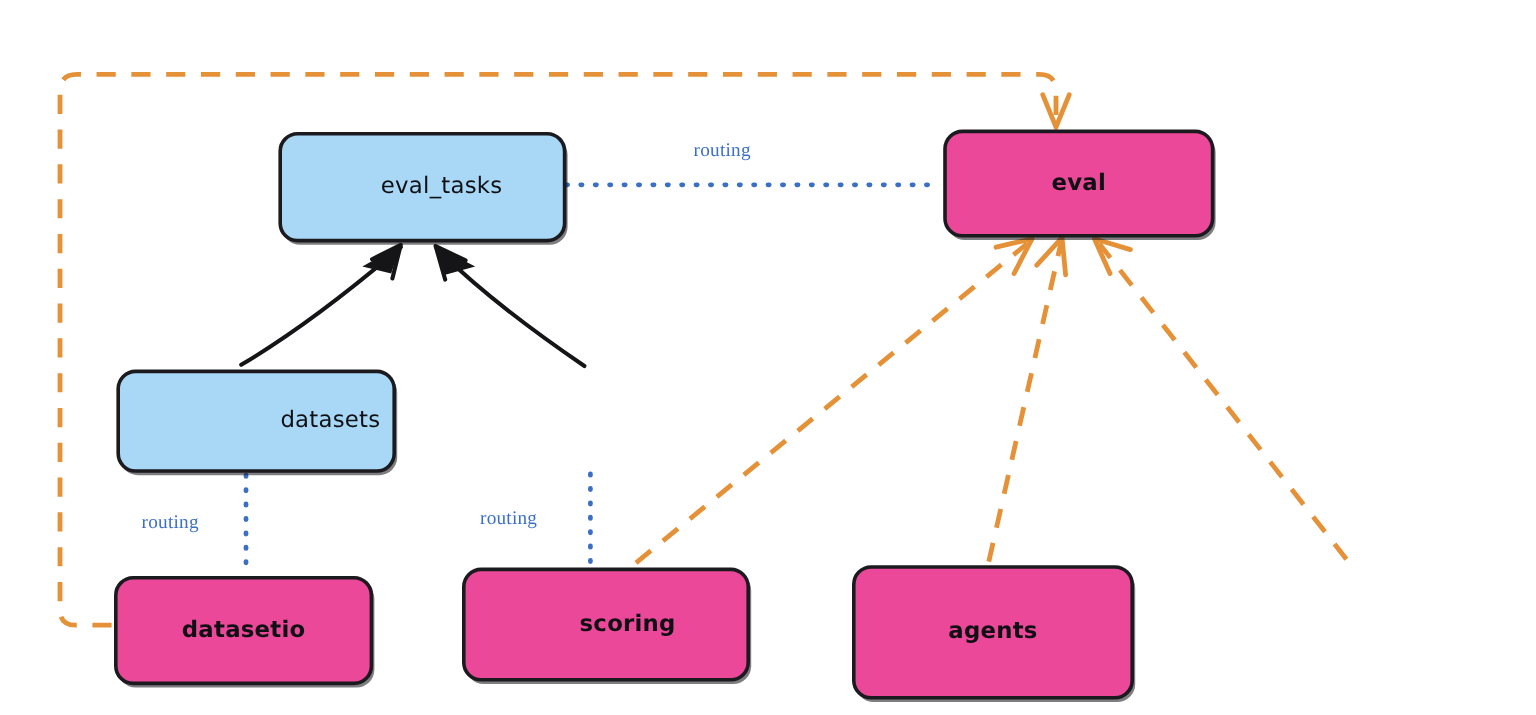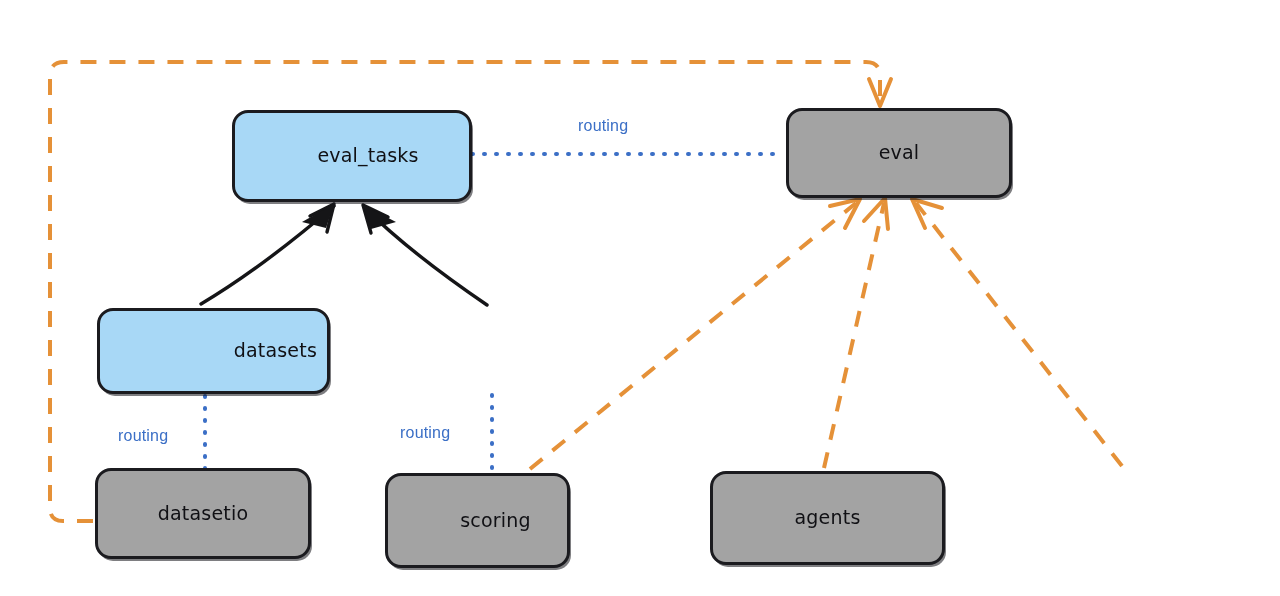--- a/index.html
+++ b/index.html
@@ -39,31 +39,32 @@
     color: #101014;
     font-family: "DejaVu Sans", sans-serif;
     font-size: 19px;
     letter-spacing: 0.2px;
     box-shadow: 2px 3px 0 -1px rgba(20,20,25,0.55);
   }
   .node.api {
     background: #a8d8f6;
   }
   .node.provider {
-    background: #a3a3a3;
+    background: #ec4899;
+    font-weight: bold;
   }
   .node-label {
     display: block;
     padding: 0 10px;
     white-space: nowrap;
   }
   .edge-label {
     position: absolute;
     color: #3b6fc6;
-    font-family: Liberation Sans, sans-serif;
+    font-family: Liberation Serif, serif;
     font-size: 16px;
     white-space: nowrap;
     letter-spacing: 0.2px;
   }
 </style>
 </head>
 <body>
 
 <div id="canvas">
 
@@ -118,29 +119,29 @@
 
   <div class="node provider" style="left:786px; top:108px; width:226px; height:90px;">
     <span class="node-label">eval</span>
   </div>
 
   <div class="node api" style="left:97px; top:308px; width:233px; height:86px;justify-content:flex-end;">
     <span class="node-label">datasets</span>
   </div>
 
 
-  <div class="node provider" style="left:95px; top:468px; width:216px; height:91px;">
+  <div class="node provider" style="left:95px; top:480px; width:216px; height:91px;">
     <span class="node-label">datasetio</span>
   </div>
 
-  <div class="node provider" style="left:385px; top:473px; width:185px; height:95px;padding-left:36px;">
+  <div class="node provider" style="left:385px; top:473px; width:240px; height:95px;padding-left:36px;">
     <span class="node-label">scoring</span>
   </div>
 
-  <div class="node provider" style="left:710px; top:471px; width:235px; height:94px;">
+  <div class="node provider" style="left:710px; top:471px; width:235px; height:112px;">
     <span class="node-label">agents</span>
   </div>
 
 
   <div class="edge-label" style="left:578px; top:117px;">routing</div>
 
   <div class="edge-label" style="left:118px; top:427px;">routing</div>
 
   <div class="edge-label" style="left:400px; top:424px;">routing</div>
 

